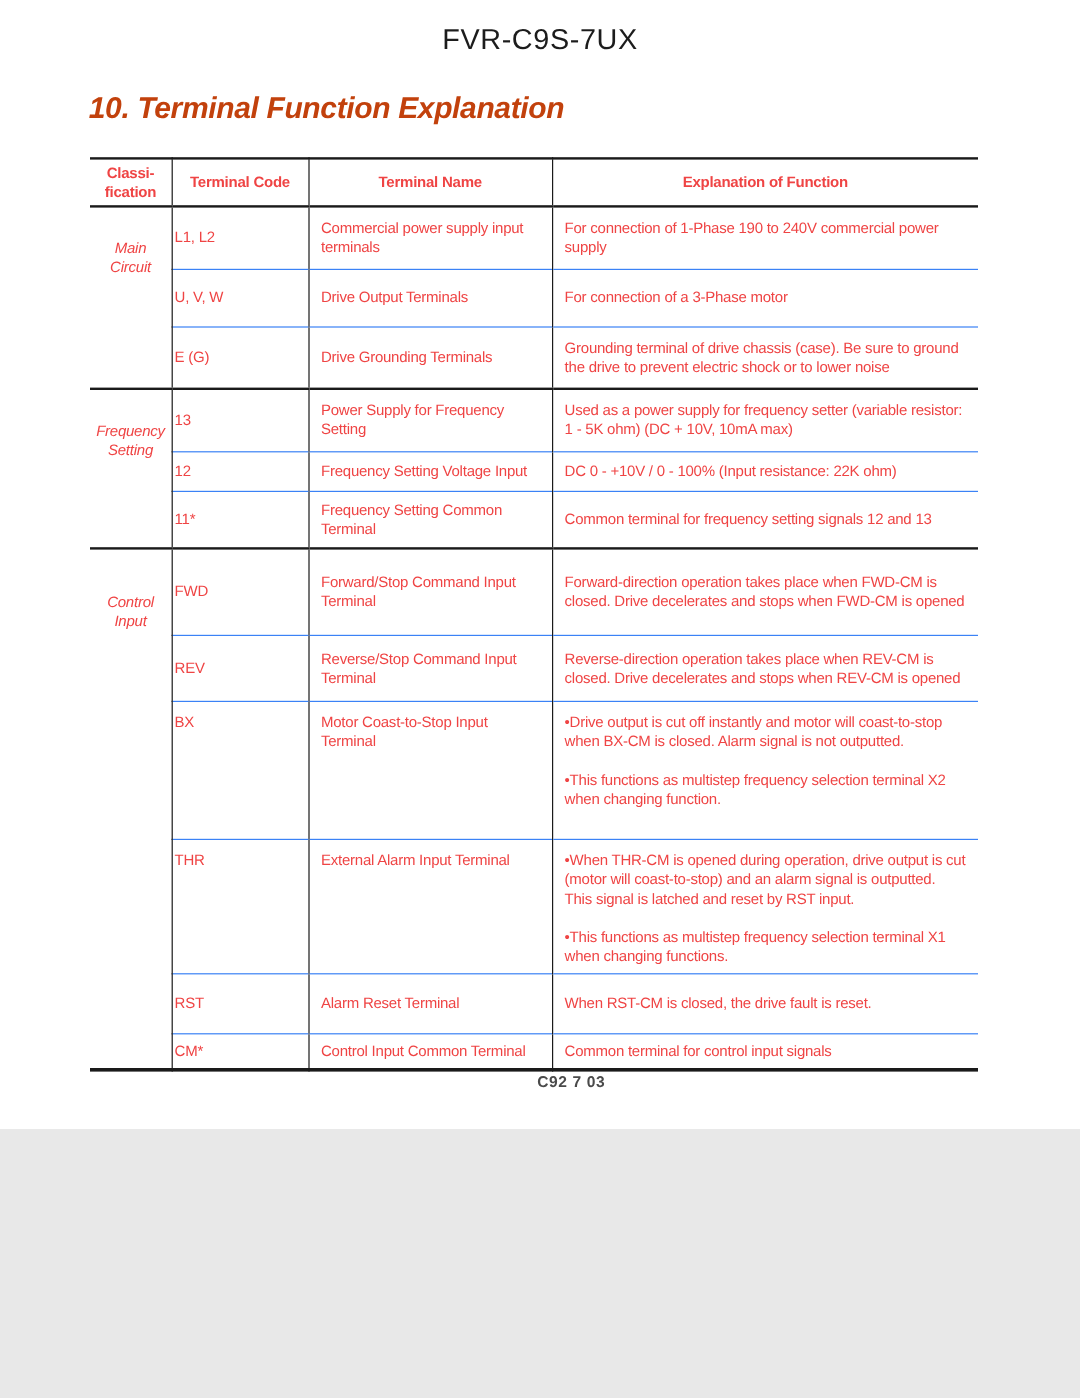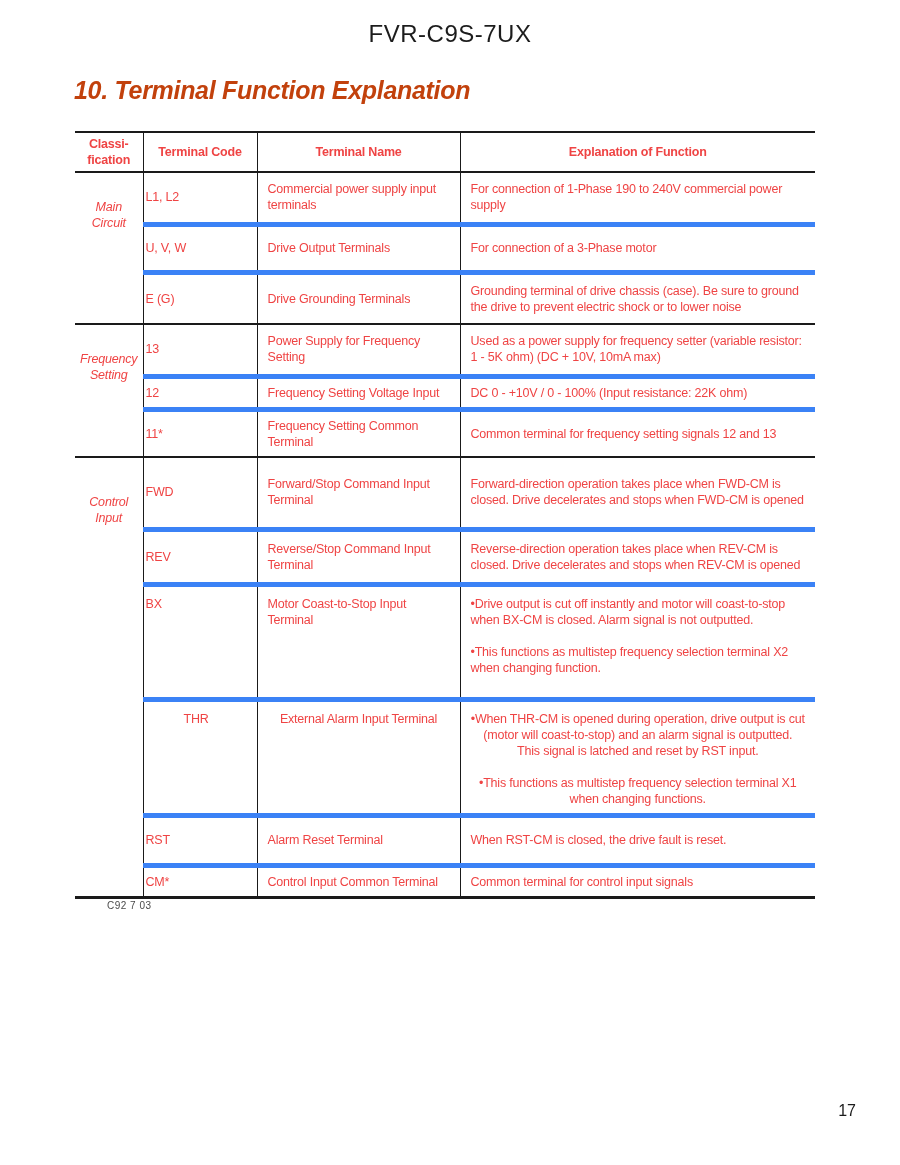--- a/index.html
+++ b/index.html
@@ -1,20 +1,20 @@
 <!DOCTYPE html>
 <html><head>
 <meta charset="utf-8">
 <style>
   * { margin: 0; padding: 0; box-sizing: border-box; }
   html, body { background: #e8e8e8; }
   body { font-family: "Liberation Sans", sans-serif; }
   .page {
     position: relative;
-    width: 900px; height: 1165px;
+    width: 900px; height: 941px;
     margin: 0 auto;
     background: #ffffff;
     color: #161616;
     overflow: hidden;
   }
   .doc-title {
     position: absolute; top: 20px; left: 0; width: 100%;
     text-align: center;
     font-size: 24px; letter-spacing: 0.5px;
     color: #1c1c1c;
@@ -74,39 +74,40 @@
   td.cell-class .cls-box {
     display: flex; align-items: center; justify-content: center;
     width: 100%;
     font-style: italic;
   }
   td.cell-code { padding-left: 2px; }
   td.cell-expl { white-space: pre-line; }
   td.v-top { vertical-align: top; padding-top: 9px; }
 
   tr.group-start td { border-top: 2px solid #1a1a1a; }
-  tr.row-mid td { border-top: 5px solid #3b82f6; margin-left: 44px; }
+  tr.row-mid td { border-top: 1px solid #3b82f6; margin-left: 44px; }
 
   
   tr.h-head { height: 35px; }
   tr.h-r0 { height: 52px; }  tr.h-r1 { height: 48px; }  tr.h-r2 { height: 52px; }
   tr.h-r3 { height: 52px; }  tr.h-r4 { height: 33px; }  tr.h-r5 { height: 48px; }
   tr.h-r6 { height: 72px; }  tr.h-r7 { height: 55px; }  tr.h-r8 { height: 115px; }
-  tr.h-r9 { height: 110px; text-align: center; } tr.h-r10 { height: 50px; } tr.h-r11 { height: 30px; }
+  tr.h-r9 { height: 110px; } tr.h-r10 { height: 50px; } tr.h-r11 { height: 30px; }
 
   .cls-box-52 { height: 52px; }
   .cls-box-72 { height: 72px; }
 
   .doc-code {
-    text-align: left;
-    font-size: 10px;
+    text-align: center;
+    font-size: 13px;
     letter-spacing: 0.5px;
     color: #4a4a4a;
     margin: 1px 2px 0 0;
     transform: translateX(32px);
+    font-weight: bold;
   }
   .footnote {
     margin-top: 16px;
     font-size: 13.5px;
     letter-spacing: -0.2px;
     color: #1c1c1c;
   }
   .page-number {
     position: absolute; top: 1102px; right: 44px;
     font-size: 16px;

